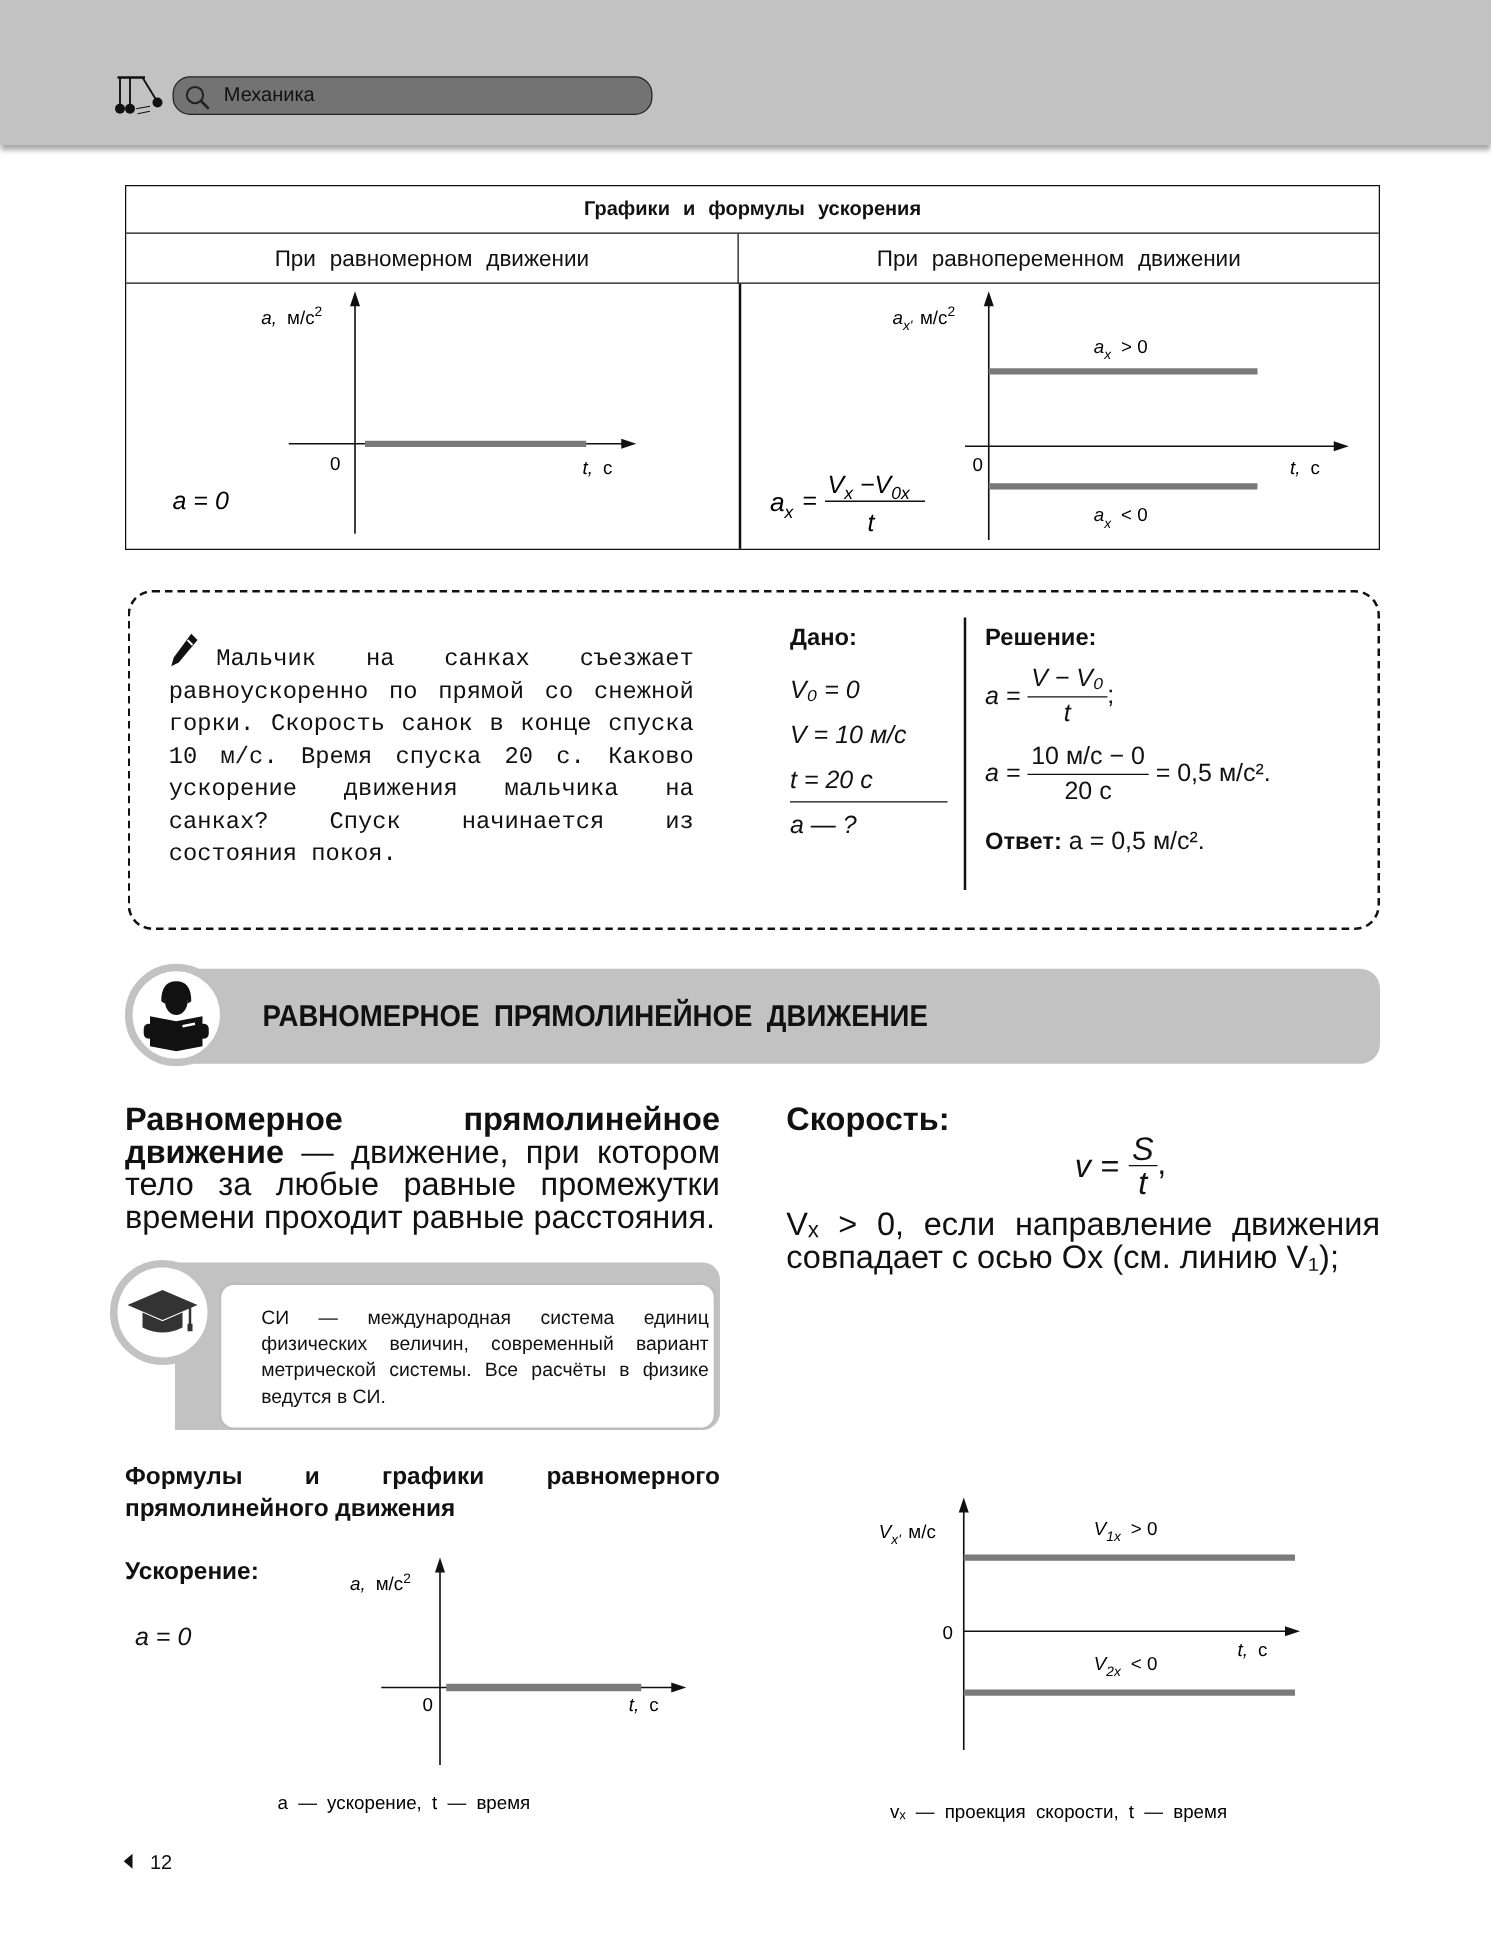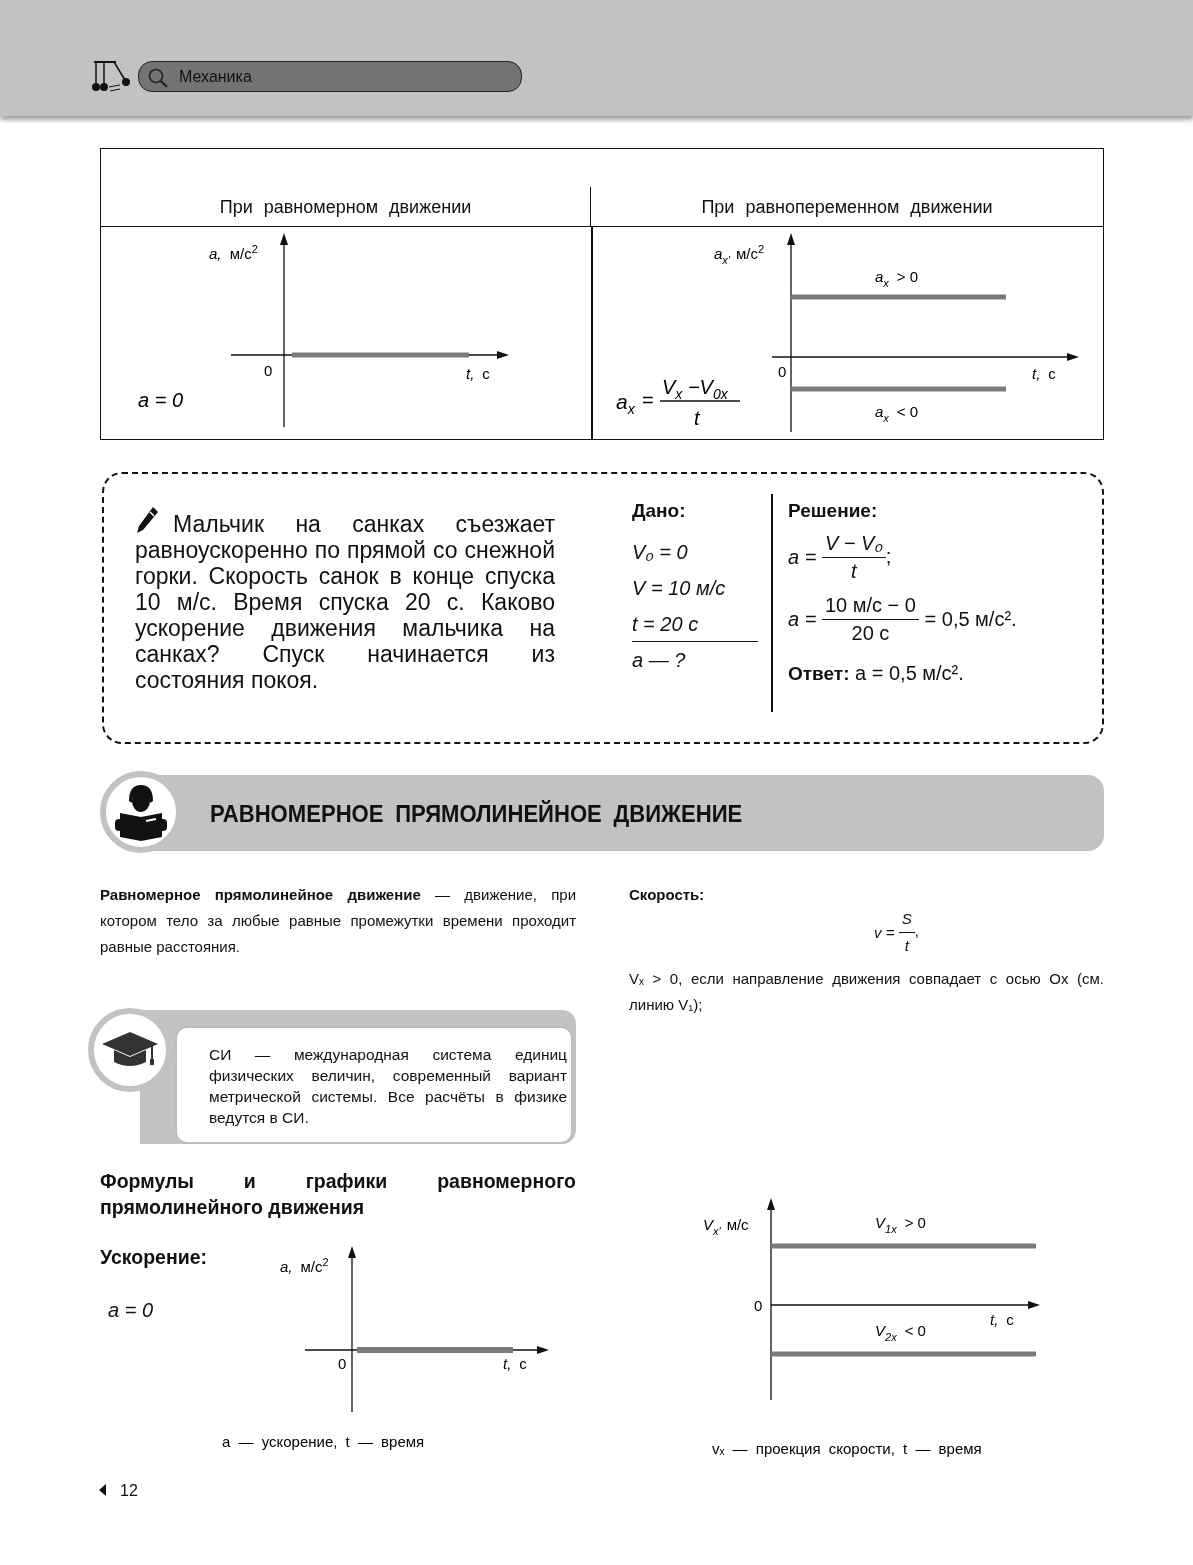--- a/index.html
+++ b/index.html
@@ -23,40 +23,40 @@
                 text-align: center; font-weight: bold; font-size: 16px; line-height: 38px; word-spacing: 6px; }
   .tbl .hdr { position: absolute; top: 38px; height: 40px; border-bottom: 1.5px solid #111;
               text-align: center; font-size: 18px; line-height: 40px; word-spacing: 6px; }
   .tbl .hdr.l { left: 0; width: 490px; border-right: 1.5px solid #111; }
   .tbl .hdr.r { left: 490px; width: 512px; }
   .tbl .vdiv { position: absolute; left: 490px; top: 78px; width: 1.5px; height: 212px; background: #111; }
   svg text { font-family: "Liberation Sans", sans-serif; }
 
   
   .prob { left: 102px; top: 472px; width: 1002px; height: 272px; border: 2px dashed #111; border-radius: 20px; }
-  .prob-text { left: 135px; top: 506px; width: 420px; font-size: 23px; line-height: 26px; text-align: justify; }
+  .prob-text { left: 135px; top: 506px; width: 420px; font-size: 19px; line-height: 26px; text-align: justify; font-family: Liberation Mono, monospace; }
   .prob-text .pen { display: inline-block; width: 24px; height: 28px; vertical-align: -2px; margin-right: 14px; }
   .dano { left: 632px; top: 500px; width: 130px; font-size: 20px; }
   .dano .h { font-weight: bold; font-size: 19px; margin-bottom: 12px; }
   .dano .row { height: 36px; line-height: 36px; }
   .dano .ul { border-bottom: 1.5px solid #111; width: 126px; }
   .sol-div { left: 771px; top: 494px; width: 1.5px; height: 218px; background: #111; }
   .sol { left: 788px; top: 500px; width: 300px; font-size: 20px; }
   .sol .h { font-weight: bold; font-size: 19px; }
   .frac { display: inline-block; vertical-align: middle; text-align: center; }
   .frac .n { display: block; border-bottom: 1.5px solid #111; padding: 0 3px 2px; text-align: right; }
   .frac .d { display: block; padding-top: 2px; }
 
   
   .banner { left: 140px; top: 775px; width: 964px; height: 76px; background: #c2c2c2; border-radius: 0 16px 16px 0; }
   .banner-circ { left: 100px; top: 771px; width: 82px; height: 82px; border-radius: 50%; background: #fff; border: 6px solid #c2c2c2; }
   .banner-title { left: 210px; top: 800px; font-size: 24px; font-weight: bold; font-family: "Liberation Sans", sans-serif;
                   transform: scaleX(0.92); transform-origin: left; word-spacing: 6px; }
 
-  .body-txt { font-size: 15px; line-height: 26px; text-align: justify; }
+  .body-txt { font-size: 26px; line-height: 26px; text-align: justify; }
   .def { left: 100px; top: 882px; width: 476px; }
   .si-back { left: 140px; top: 1010px; width: 436px; height: 134px; background: #c2c2c2; border-radius: 0 14px 14px 0; }
   .si-circ { left: 88px; top: 1008px; width: 84px; height: 84px; border-radius: 50%; background: #fff; border: 6px solid #c2c2c2; }
   .si-box { left: 175px; top: 1026px; width: 398px; height: 118px; background: #fff; border: 2px solid #bdbdbd; border-radius: 12px; }
   .si-text { left: 198px; top: 1044px; width: 358px; font-size: 15.5px; line-height: 21px; text-align: justify; margin-left: 11px; }
 
   .speed { left: 629px; top: 882px; width: 475px; }
   .h-bold { font-weight: bold; }
   .formulas-h { left: 100px; top: 1168px; width: 476px; font-weight: bold; font-size: 19.5px; line-height: 26px; text-align: justify; }
   .accel-h { left: 100px; top: 1246px; font-weight: bold; font-size: 19.5px; }
@@ -81,20 +81,21 @@
 </svg>
 <div class="abs search">
   <svg class="mag" viewBox="0 0 22 22">
     <circle cx="9" cy="9" r="6.5" fill="none" stroke="#222" stroke-width="1.6"></circle>
     <line x1="14" y1="14" x2="20" y2="20" stroke="#222" stroke-width="2.2"></line>
   </svg>
   <span class="lbl">Механика</span>
 </div>
 
 <div class="abs tbl">
+  <div class="title">Графики и формулы ускорения</div>
   <div class="hdr l">При равномерном движении</div>
   <div class="hdr r">При равнопеременном движении</div>
   <div class="vdiv"></div>
 
   <svg style="position:absolute;left:0;top:78px" width="490" height="212">
     <line x1="183" y1="200" x2="183" y2="12" stroke="#111" stroke-width="1.3"></line>
     <polygon points="183,6 179,18 187,18" fill="#111"></polygon>
     <line x1="130" y1="128" x2="402" y2="128" stroke="#111" stroke-width="1.3"></line>
     <polygon points="408,128 396,124 396,132" fill="#111"></polygon>
     <line x1="191" y1="128" x2="368" y2="128" stroke="#7a7a7a" stroke-width="5"></line>

